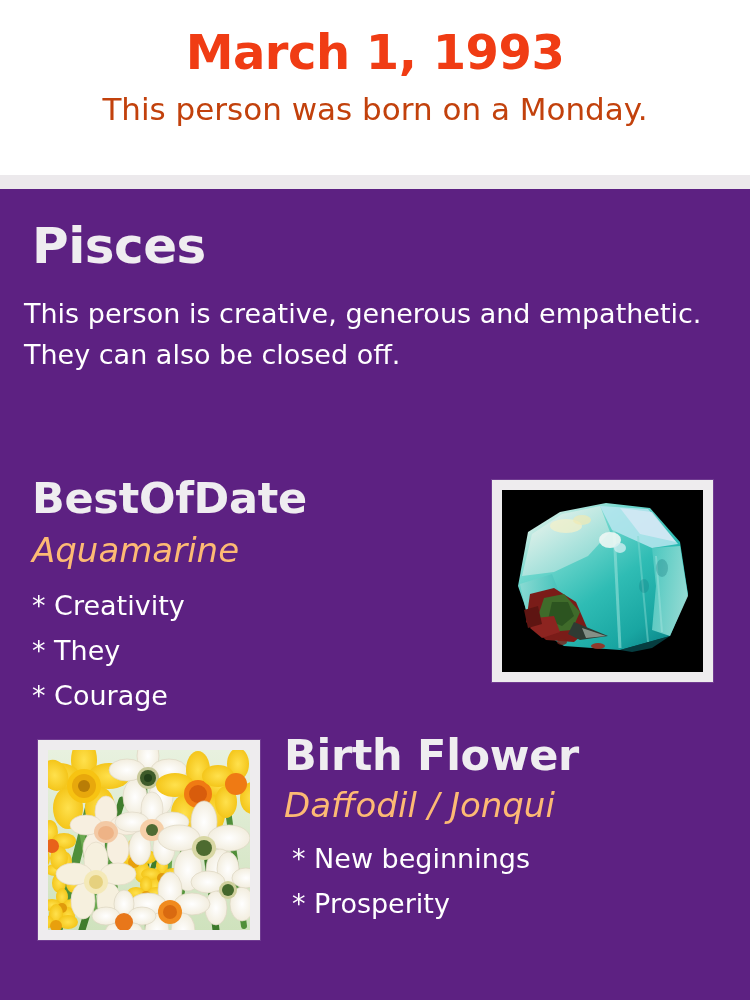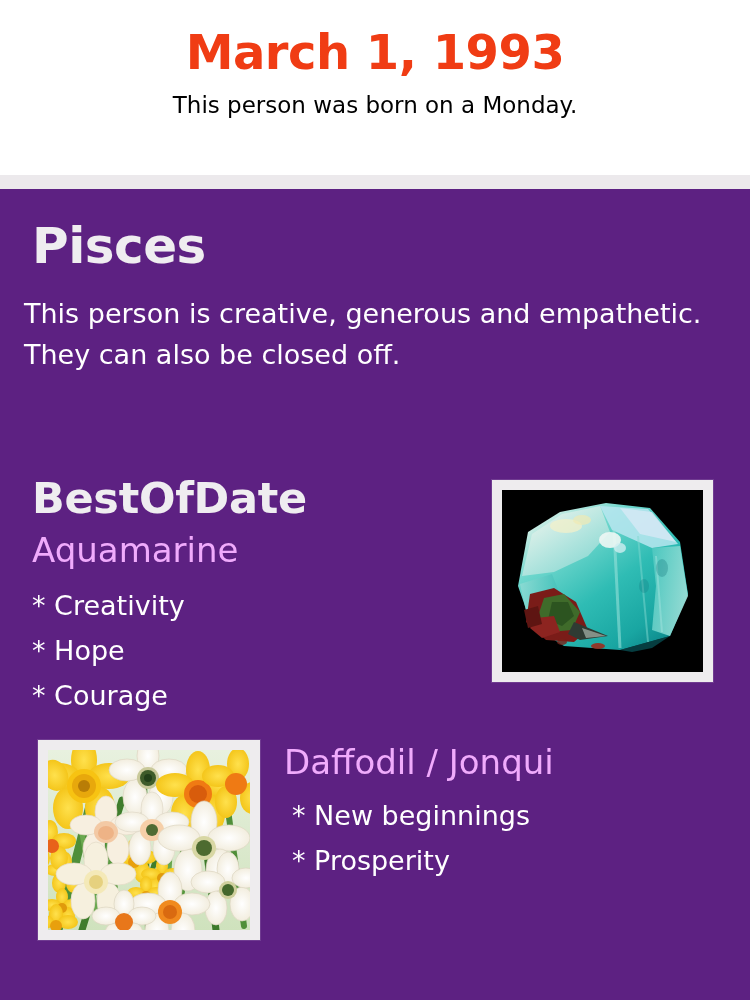--- a/index.html
+++ b/index.html
@@ -21,21 +21,21 @@
     font-size:48px; font-weight:700; color:#f03c14;
     letter-spacing:-0.5px; line-height:1;
     padding-top:28px;
     font-family:"DejaVu Sans","Liberation Sans",sans-serif;
   }
   .header-site {
     font-size:27px; font-weight:400; color:#141414;
     line-height:1; padding-top:23px;
   }
   .header-sub {
-    font-size:23px; font-weight:400; color:#000000;
+    font-size:31px; font-weight:400; color:#c2410c;
     line-height:1; padding-top:18px;
   }
   .divider {
     position:absolute; left:0; top:175px; width:750px; height:14px;
     background:#ece9ec;
   }
 
   
   .body-panel {
     position:absolute; left:0; top:189px; width:750px; height:811px;
@@ -54,21 +54,21 @@
   }
 
   
   .stone-block { position:absolute; left:32px; top:288px; width:440px; }
   .block-title {
     font-size:43px; font-weight:700; line-height:1;
     color:#efedf0; letter-spacing:-0.3px;
   }
   .block-name {
     font-size:34px; font-weight:400; line-height:1;
-    color:#f0abfc; padding-top:13px;
+    color:#fdba74; padding-top:13px;font-style:italic;
   }
   .traits { padding-top:16px; }
   .trait {
     font-size:27px; font-weight:400; line-height:45px;
     color:#ffffff; white-space:nowrap;
   }
 
   
   .flower-block { position:absolute; left:284px; top:545px; width:430px; }
   .flower-block .block-title { font-size:43px; }
@@ -104,26 +104,27 @@
   <div class="body-panel">
 
     <div class="sign-title">Pisces</div>
     <div class="sign-desc">This person is creative, generous and empathetic. They can also be closed off.</div>
 
     <div class="stone-block">
       <div class="block-title">BestOfDate</div>
       <div class="block-name">Aquamarine</div>
       <div class="traits">
         <div class="trait">* Creativity</div>
-        <div class="trait">* Hope</div>
+        <div class="trait">* They</div>
         <div class="trait">* Courage</div>
       </div>
     </div>
 
     <div class="flower-block">
+      <div class="block-title">Birth Flower</div>
       <div class="block-name">Daffodil / Jonqui</div>
       <div class="traits">
         <div class="trait">* New beginnings</div>
         <div class="trait">* Prosperity</div>
       </div>
     </div>
   </div>
 
   <div class="framed stone-frame">
     <div class="photo">

